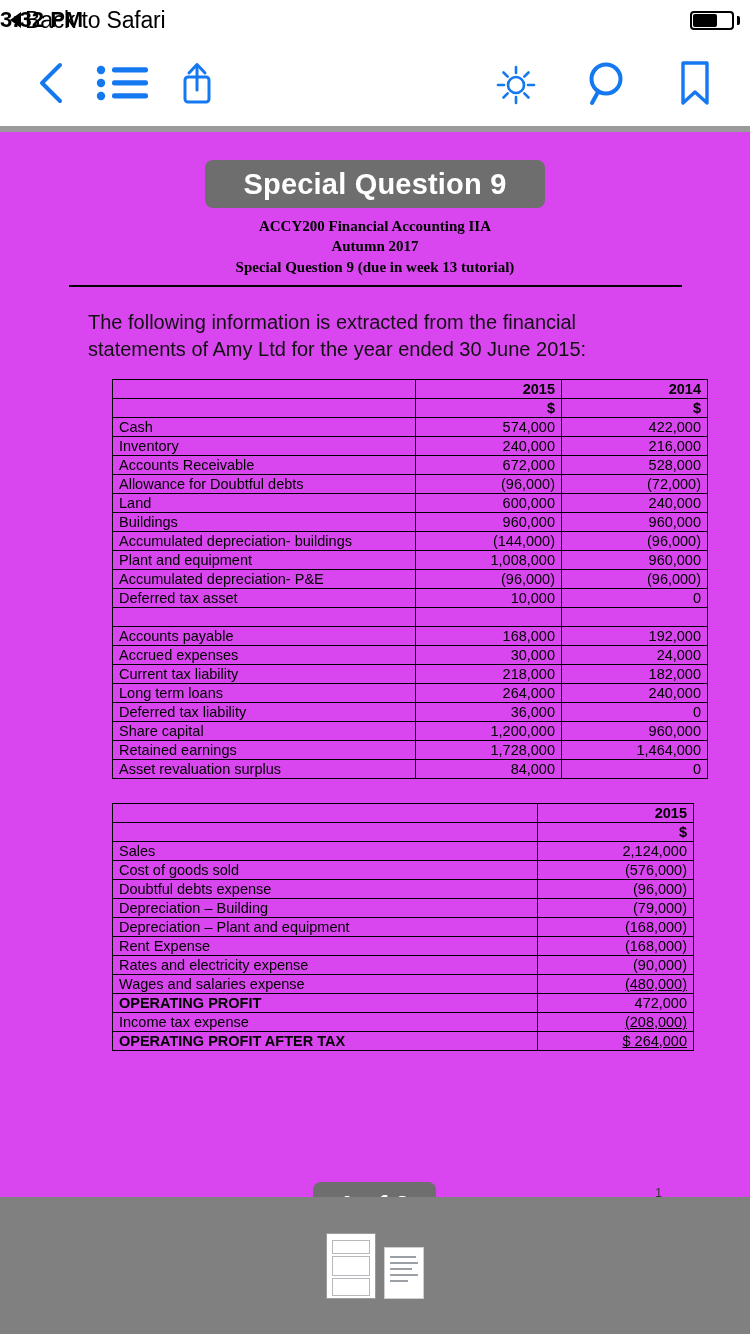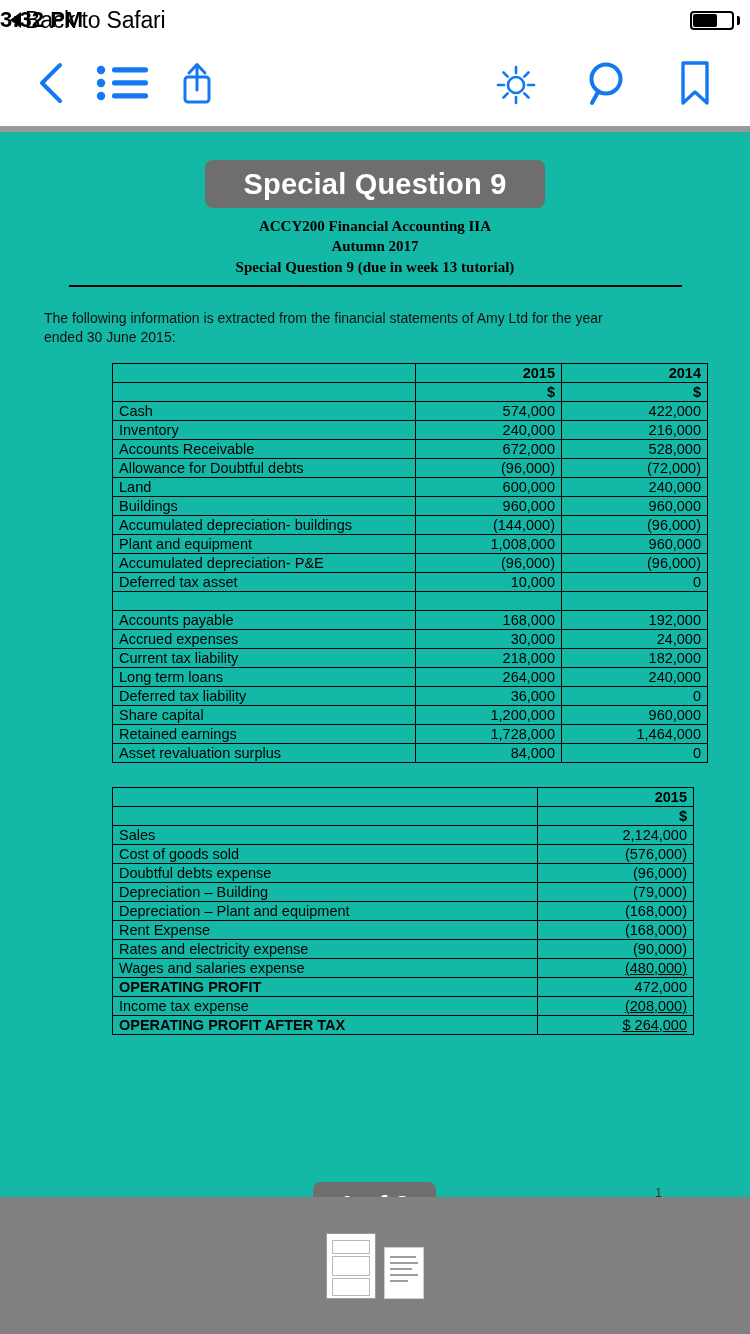--- a/index.html
+++ b/index.html
@@ -91,21 +91,21 @@
   .icon-btn { display: flex; align-items: center; justify-content: center; }
 
   .divider {
     height: 6px;
     background: #9a9a9a;
   }
 
   
   .doc-area {
     position: relative;
-    background: #14b8a6;
+    background: #d946ef;
     height: 1065px;
     overflow: hidden;
   }
 
   .title-pill {
     margin: 28px auto 0 auto;
     width: 340px;
     height: 48px;
     background: #6e6e6e;
     border-radius: 8px;
@@ -127,23 +127,23 @@
     line-height: 1.35;
     margin-top: 8px;
   }
   .head-rule {
     margin: 8px auto 0 auto;
     width: 613px;
     border-top: 2px solid #000;
   }
 
   .intro {
-    margin: 22px 0 0 44px;
+    margin: 22px 0 0 88px;
     width: 560px;
-    font-size: 14px;
+    font-size: 20px;
     color: #111;
     line-height: 1.35;
   }
 
   table.fin {
     border-collapse: collapse;
     font-size: 14.5px;
     color: #000;
     table-layout: fixed;
   }

